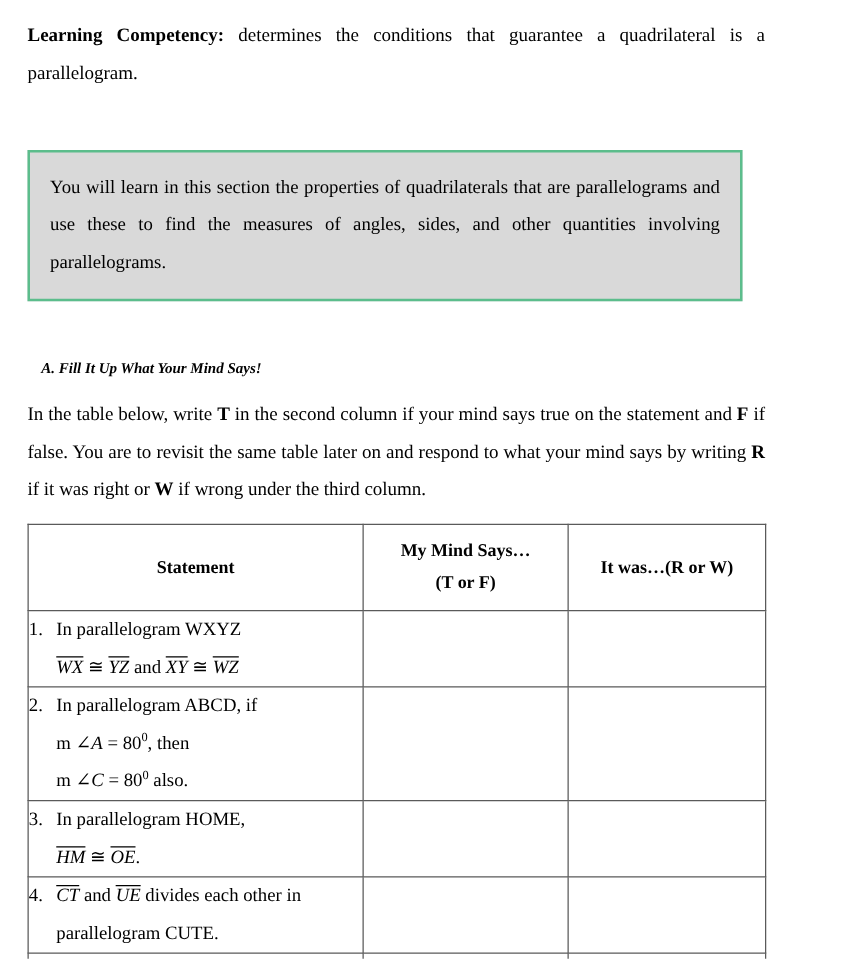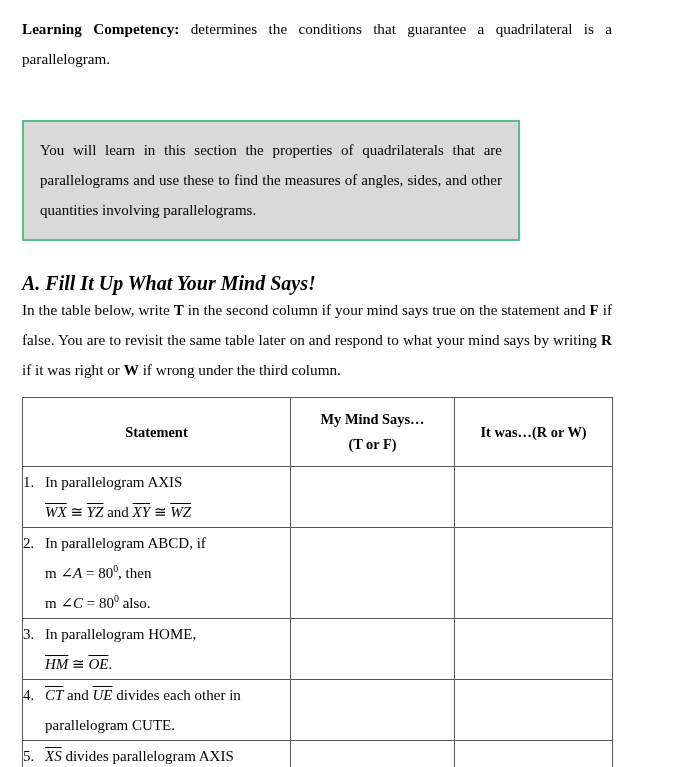--- a/index.html
+++ b/index.html
@@ -44,34 +44,34 @@
     font-size: 15.2px;
     font-weight: bold;
     line-height: 22px;
   }
 
   .callout {
     margin-top: 16px;
     border: 2px solid #5cbd8c;
     background: #d9d9d9;
     box-sizing: border-box;
-    width: 498px;
+    width: 572px;
     padding: 13px 16px 14px 16px;
   }
   .callout p {
     margin: 0;
     font-size: 15px;
     line-height: 30px;
     text-align: justify;
     text-justify: inter-word;
   }
 
   h3.activity-head {
-    margin: 0;
-    font-size: 20px;
+    margin: 11px;
+    font-size: 12px;
     font-weight: bold;
     font-style: italic;
     line-height: 24px;
   }
 
   table.mindtable {
     border-collapse: collapse;
     width: 590px;
     margin-top: 12px;
     table-layout: fixed;
@@ -167,21 +167,21 @@
           <th>It was…(R or W)</th>
         </tr>
       </thead>
       <tbody>
 
         <tr>
           <td class="statement-cell">
             <div class="stmt-row">
               <span class="stmt-num">1.</span>
               <span class="stmt-body">
-                <span class="line">In parallelogram AXIS</span>
+                <span class="line">In parallelogram WXYZ</span>
                 <span class="line"><span class="seg">WX</span><span class="cong"> ≅ </span><span class="seg">YZ</span><span> and </span><span class="seg">XY</span><span class="cong"> ≅ </span><span class="seg">WZ</span></span>
               </span>
             </div>
           </td>
           <td class="empty-cell"></td>
           <td class="empty-cell"></td>
         </tr>
 
         <tr>
           <td class="statement-cell">

